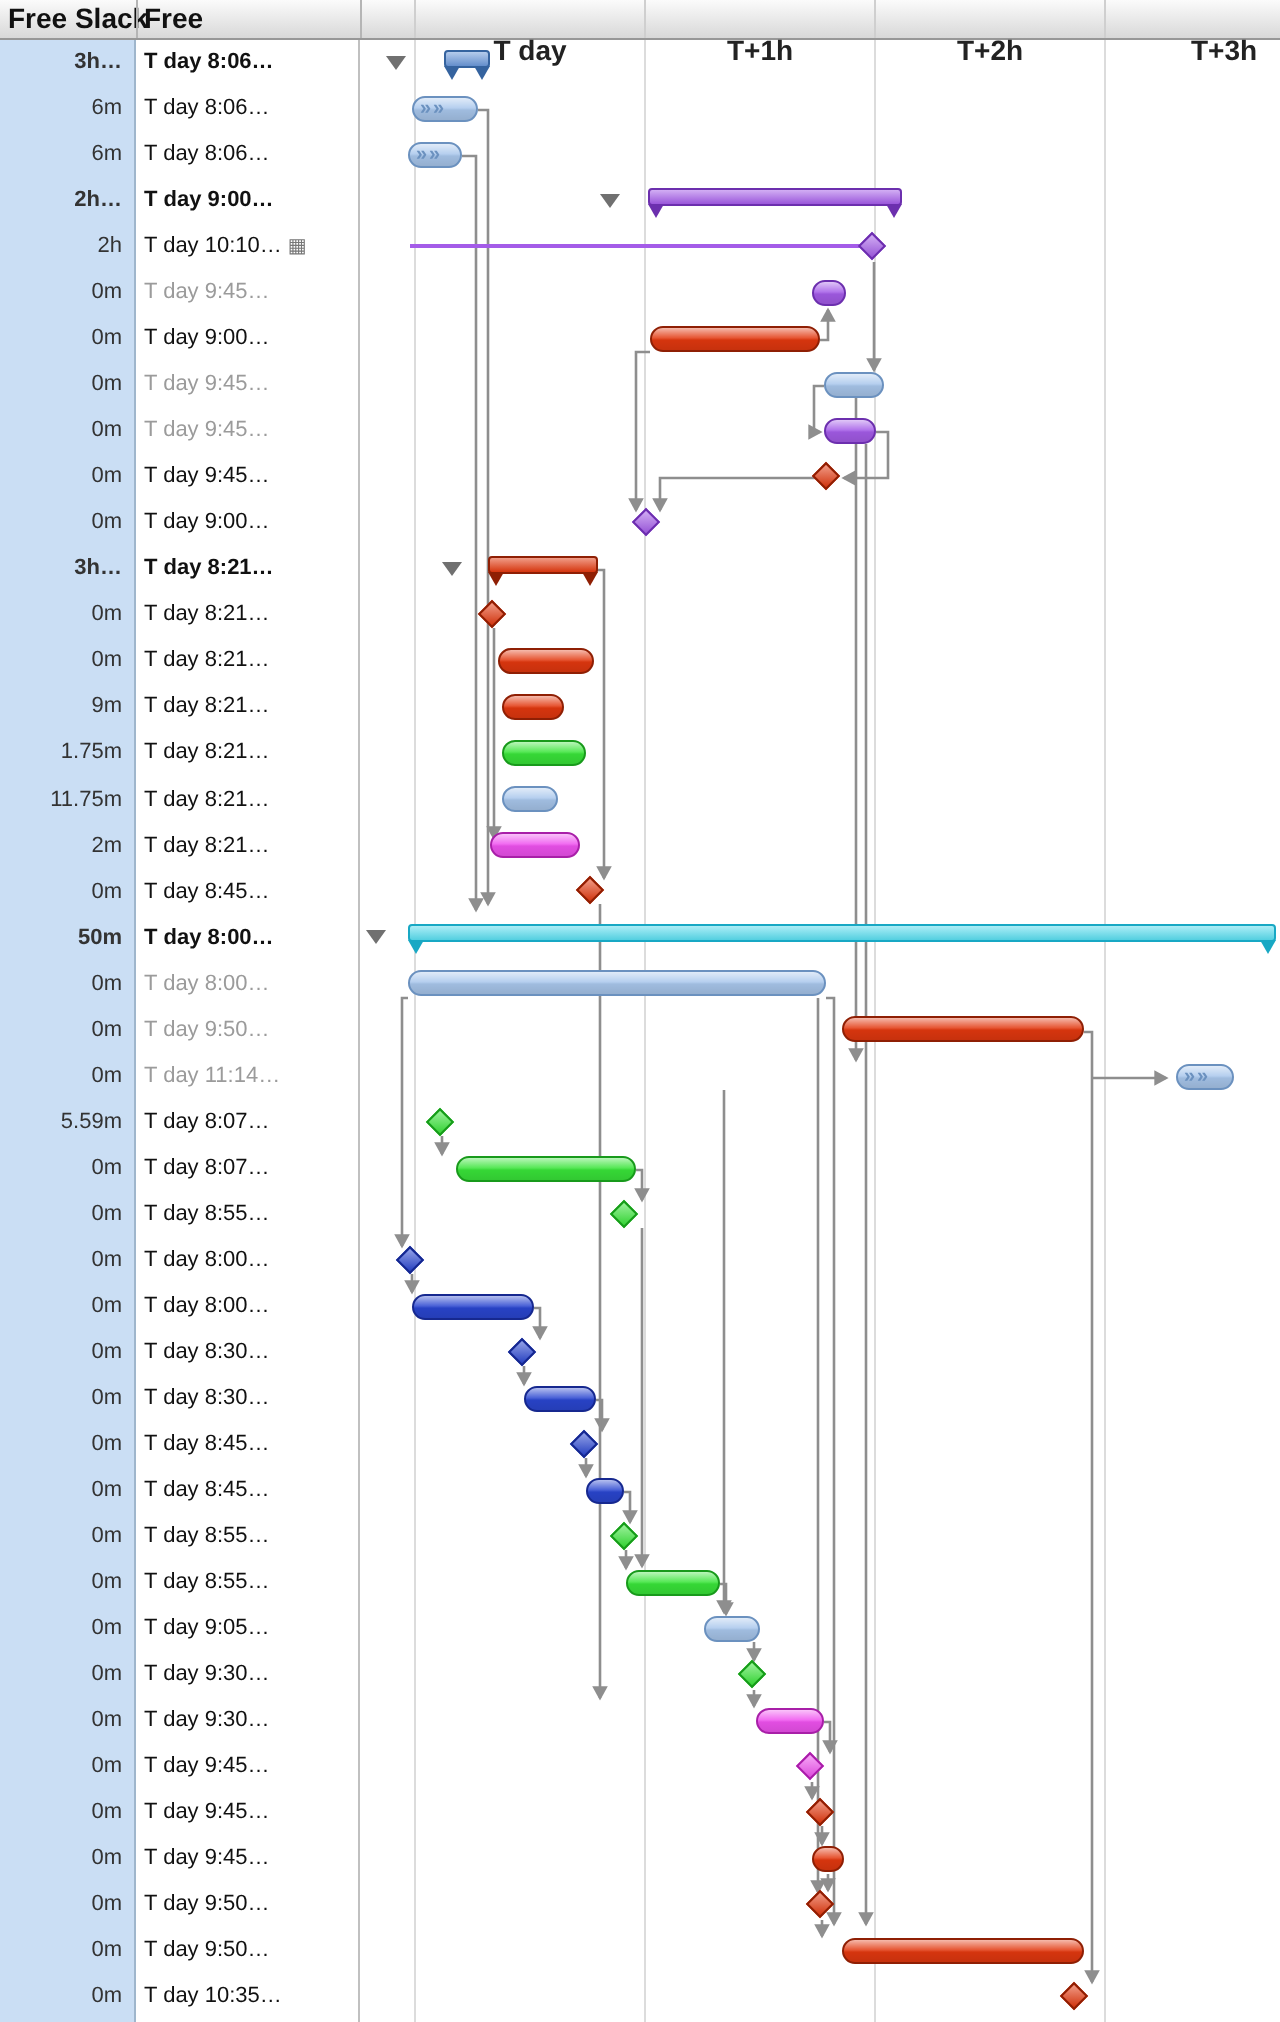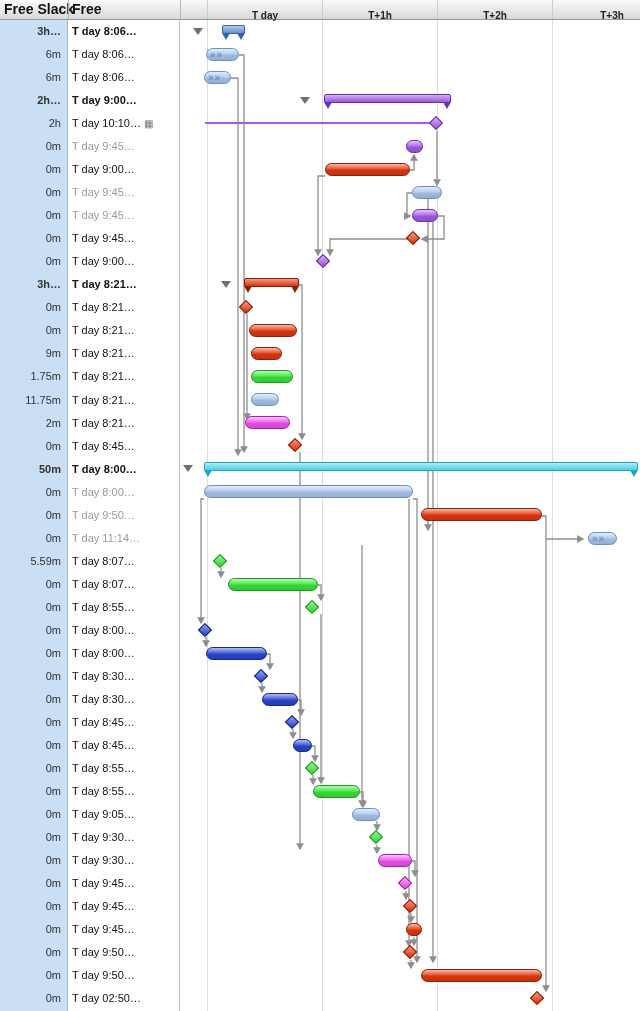--- a/index.html
+++ b/index.html
@@ -2,21 +2,21 @@
 <html><head>
 <meta charset="utf-8">
 <style>
   html,body{margin:0;padding:0}
   body{width:640px;height:1011px;overflow:hidden;position:relative;background:#fff;
        font-family:"Liberation Sans",sans-serif}
   
   .hdr{position:absolute;top:0;left:0;width:640px;height:20px;box-sizing:border-box;
        background:linear-gradient(#fbfbfb,#d8d8d8);border-bottom:1px solid #979797;z-index:6}
   .hdr .lbl{position:absolute;top:0;line-height:19px;font-size:14px;font-weight:bold;color:#111;white-space:nowrap}
-  .hdr .tlbl{position:absolute;top:6px;line-height:19px;font-size:10px;font-weight:bold;color:#222;
+  .hdr .tlbl{position:absolute;top:16px;line-height:19px;font-size:14px;font-weight:bold;color:#222;
              transform:translateX(-50%);white-space:nowrap}
   .hdr .vsep{position:absolute;top:0;bottom:0;width:1px;background:#b5b5b5}
   
   .cols{position:absolute;top:20px;bottom:0;overflow:hidden;box-sizing:border-box}
   #slackCol{left:0;width:68px;background:#cadef4;border-right:1px solid #9fb6cc}
   #startCol{left:68px;width:112px;background:#fff;border-right:1px solid #c0c0c0}
   .cell{height:23.046px;font-size:11px;line-height:23px;white-space:nowrap;overflow:hidden;box-sizing:border-box}
   #slackCol .cell{text-align:right;padding-right:6px;color:#333}
   #startCol .cell{padding-left:4px;color:#111}
   .cell.bold{font-weight:bold;color:#000}
@@ -138,21 +138,21 @@
     <div class="cell"><span>T day 8:55…</span></div>
     <div class="cell"><span>T day 8:55…</span></div>
     <div class="cell"><span>T day 9:05…</span></div>
     <div class="cell"><span>T day 9:30…</span></div>
     <div class="cell"><span>T day 9:30…</span></div>
     <div class="cell"><span>T day 9:45…</span></div>
     <div class="cell"><span>T day 9:45…</span></div>
     <div class="cell"><span>T day 9:45…</span></div>
     <div class="cell"><span>T day 9:50…</span></div>
     <div class="cell"><span>T day 9:50…</span></div>
-    <div class="cell"><span>T day 02:50…</span></div>
+    <div class="cell"><span>T day 10:35…</span></div>
   </div>
 <div id="chart">
     <div class="grid" style="left: 27px; background: rgb(220, 220, 220);"></div>
     <div class="grid" style="left: 142px; background: rgb(220, 220, 220);"></div>
     <div class="grid" style="left: 257px; background: rgb(220, 220, 220);"></div>
     <div class="grid" style="left: 372px; background: rgb(220, 220, 220);"></div>
     <svg width="460" height="991" viewBox="180 20 460 991" id="wires">
       <defs>
         <marker id="arr" markerWidth="6" markerHeight="6" refX="4.5" refY="3" orient="auto">
           <path d="M0,0L5.5,3L0,6Z" fill="#8e8e8e"></path>

